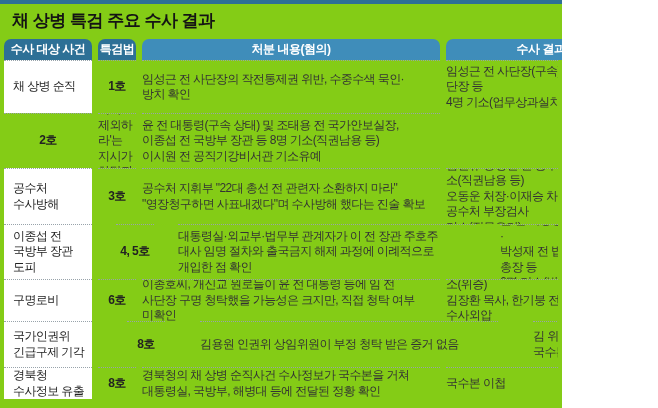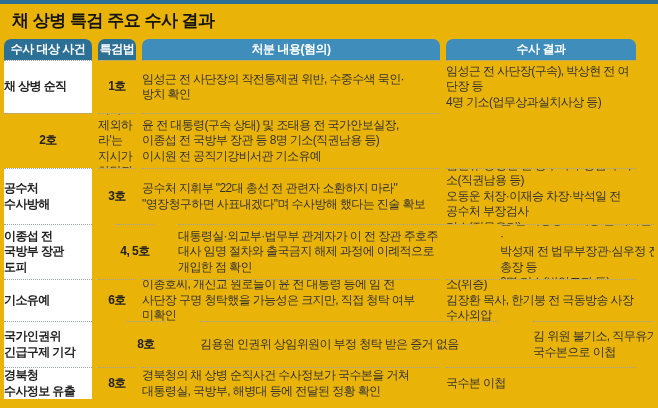--- a/index.html
+++ b/index.html
@@ -1,17 +1,17 @@
 <!DOCTYPE html>
 <html><head>
 <meta charset="utf-8">
 <style>
   html,body{margin:0;padding:0;}
   .page{
-    width:658px;height:408px;background:#eab308;overflow:hidden;
+    width:562px;height:408px;background:#84cc16;overflow:hidden;
     font-family:"Liberation Sans","DejaVu Sans",sans-serif;
     position:relative;box-sizing:border-box;
   }
   .topbar{height:4px;background:#2d7096;}
   .title{
     margin:7px 12px 8px 12px;font-size:17px;font-weight:bold;color:#141414;
     letter-spacing:-0.5px;line-height:20px;
   }
   .table{margin:0 4px;}
   .thead,.row{
@@ -32,22 +32,22 @@
   .row:nth-of-type(5){height:55px;gap:24px;}
   .row:nth-of-type(6){height:42px;}
   .row:nth-of-type(7){height:46px;gap:35px;}
   .cell{
     display:flex;align-items:center;font-size:12px;color:#333333;
     line-height:15.5px;letter-spacing:-0.6px;white-space:pre-line;
     border-top:1px dotted #98a3aa;box-sizing:border-box;overflow:hidden;
   }
   .row:first-of-type .cell{border-top:none;}
   .cell-case{
-    background:#ffffff;font-weight:bold;color:#222222;
-    padding-right:3px;
+    background:#ffffff;font-weight:normal;color:#222222;
+    padding-left:9px;padding-right:3px;
   }
   .cell-law{justify-content:center;font-weight:bold;color:#222222;letter-spacing:-0.5px;}
   .cell-result,.cell-disposition{padding-right:2px;}
 </style>
 </head>
 <body>
 
 <div class="page">
   <div class="topbar"></div>
   <div class="title">채 상병 특검 주요 수사 결과</div>
@@ -97,21 +97,21 @@
       <div class="cell cell-law">4, 5호</div>
       <div class="cell cell-result">대통령실·외교부·법무부 관계자가 이 전 장관 주호주
 대사 임명 절차와 출국금지 해제 과정에 이례적으로
 개입한 점 확인</div>
       <div class="cell cell-disposition">윤 전 대통령·조태용 전 국가안보실장·
 박성재 전 법무부장관·심우정 전 검찰총장 등
 6명 기소(범인도피 등)</div>
     </div>
 
     <div class="row">
-      <div class="cell cell-case">기소유예</div>
+      <div class="cell cell-case">구명로비</div>
       <div class="cell cell-law">6호</div>
       <div class="cell cell-result">이종호씨, 개신교 원로들이 윤 전 대통령 등에 임 전
 사단장 구명 청탁했을 가능성은 크지만, 직접 청탁 여부
 미확인</div>
       <div class="cell cell-disposition">임성근 전 사단장, 이종호씨 등 5명 기소(위증)
 김장환 목사, 한기붕 전 극동방송 사장 수사외압
 공판 증인신청 예정</div>
     </div>
 
     <div class="row">

